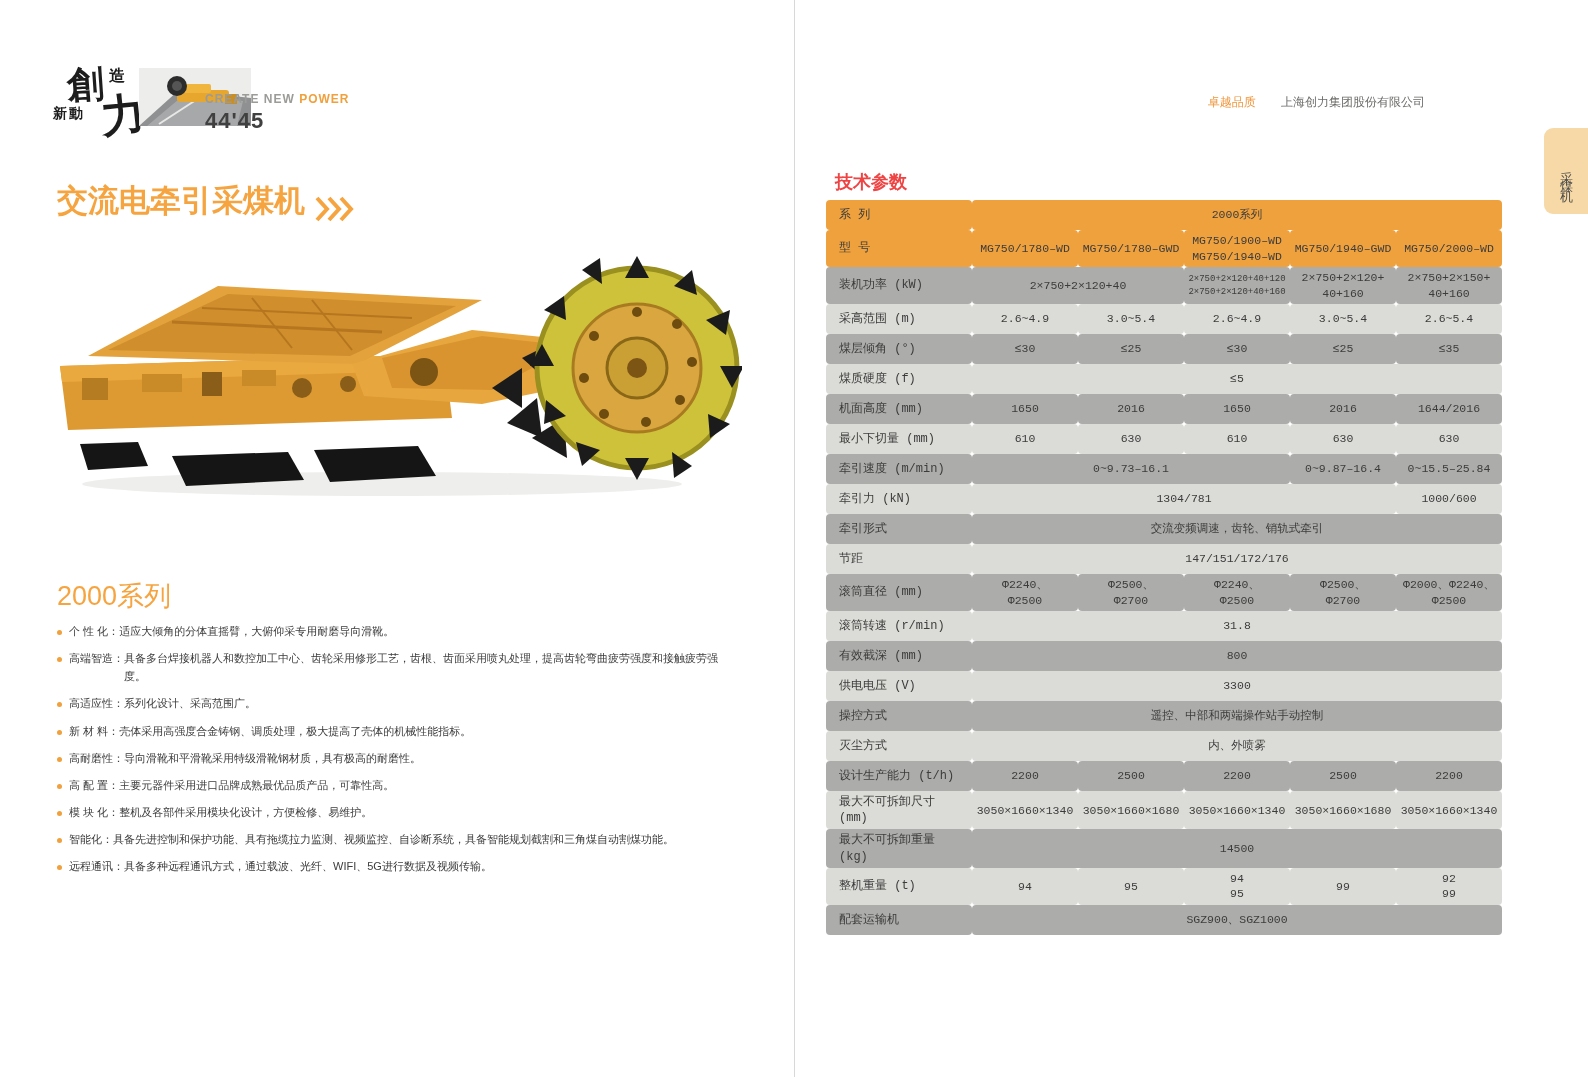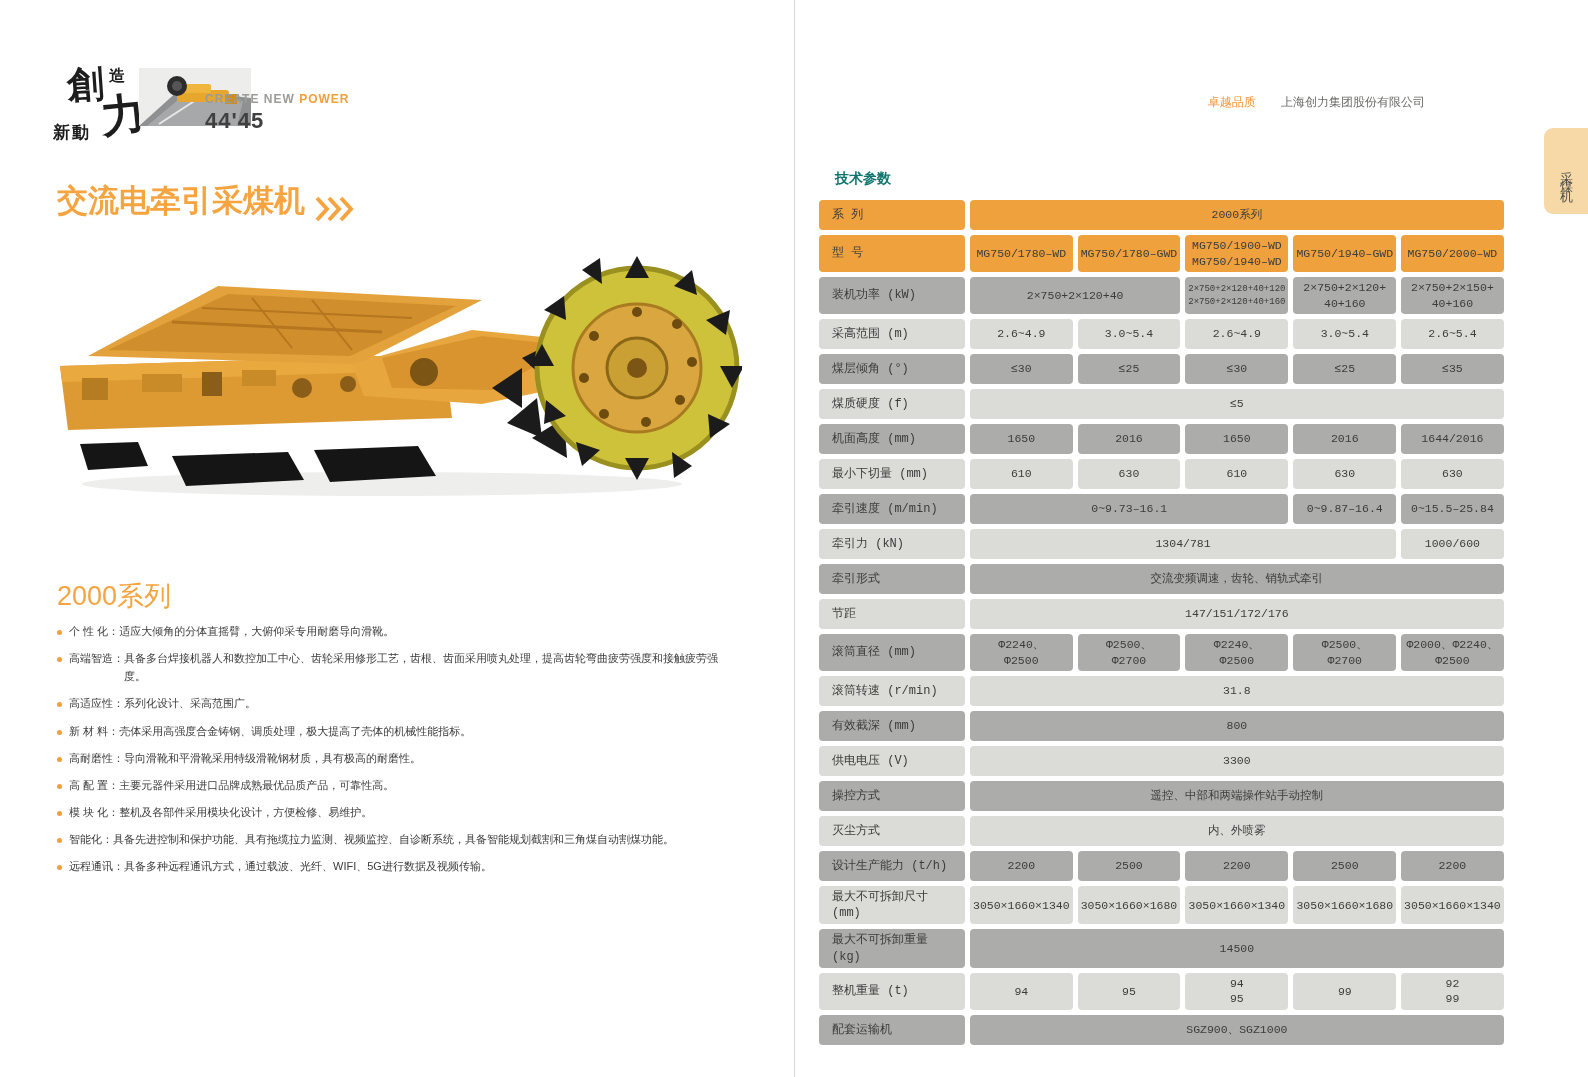--- a/index.html
+++ b/index.html
@@ -7,21 +7,21 @@
   .page{position:relative;width:1588px;height:1077px;background:#fff;overflow:hidden;}
 
   
   .left-page{position:absolute;left:0;top:0;width:793px;height:1077px;}
   .right-page{position:absolute;left:794px;top:0;width:715px;height:1077px;border-left:1px solid #d8d8d6;box-sizing:border-box;font-family:Liberation Mono, monospace;}
 
   .brand{position:absolute;left:57px;top:64px;width:330px;height:80px;}
   .calli{position:absolute;left:0;top:0;width:132px;height:78px;color:#1d1d1d;font-family:"Liberation Serif","DejaVu Serif",serif;font-weight:bold;}
   .calli .big1{position:absolute;left:10px;top:-4px;font-size:37px;transform:rotate(-4deg);}
   .calli .small1{position:absolute;left:52px;top:2px;font-size:16px;}
-  .calli .small2{position:absolute;left:-4px;top:57px;font-size:17px;letter-spacing:2px;}
+  .calli .small2{position:absolute;left:-4px;top:41px;font-size:14px;letter-spacing:2px;}
   .calli .big2{position:absolute;left:44px;top:22px;font-size:44px;transform:rotate(-6deg);}
   .logo-photo{position:absolute;left:82px;top:4px;width:112px;height:58px;overflow:hidden;background:#f2f2f0;}
   .tagline{position:absolute;left:148px;top:28px;white-space:nowrap;font-size:12px;letter-spacing:1px;font-weight:bold;}
   .tagline .gray{color:#9b9b98;}
   .tagline .orange{color:#f0a03c;}
   .pagenum{position:absolute;left:148px;top:44px;font-size:22px;font-weight:bold;color:#404040;letter-spacing:1px;}
 
   .main-title{position:absolute;left:57px;top:180px;font-size:31px;font-weight:bold;color:#f6a440;display:flex;align-items:flex-end;gap:10px;}
   .chev{display:inline-flex;}
 
@@ -36,23 +36,23 @@
   .feature .ftext{flex:1 1 auto;}
 
   
   .company-line{position:absolute;right:84px;top:94px;font-size:12px;white-space:nowrap;}
   .company-line .quality{color:#f0953a;margin-right:18px;}
   .company-line .company{color:#6b6b69;}
 
   .side-tab{position:absolute;right:0;top:128px;width:44px;height:86px;background:#f6d9a6;border-radius:9px 0 0 9px;display:flex;align-items:center;justify-content:center;}
   .side-tab .tab-text{writing-mode:vertical-rl;letter-spacing:9px;font-size:13px;color:#4c4c4a;padding-top:6px;}
 
-  .table-title{position:absolute;left:40px;top:170px;font-size:14px;font-weight:bold;color:#0f766e;}
-
-  .spec-table{position:absolute;left:24px;top:200px;width:676px;display:grid;grid-template-columns:146px repeat(5,1fr);gap:5px;}
+  .table-title{position:absolute;left:40px;top:170px;font-size:18px;font-weight:bold;color:#ef4444;}
+
+  .spec-table{position:absolute;left:31px;top:200px;width:676px;display:grid;grid-template-columns:146px repeat(5,1fr);}
   .cell{display:flex;align-items:center;justify-content:center;border-radius:4px;font-size:11.5px;color:#3c3c3c;text-align:center;white-space:pre-line;padding:3px 3px;min-height:30px;box-sizing:border-box;line-height:1.35;}
   .cell.label{justify-content:flex-start;text-align:left;padding-left:13px;font-size:12px;}
   .cell.orange{background:#efa13e;}
   .cell.dark{background:#acacaa;}
   .cell.light{background:#dbdbd7;}
   .cell.small{font-size:9px;line-height:1.4;}
 </style>
 </head>
 <body>
 

